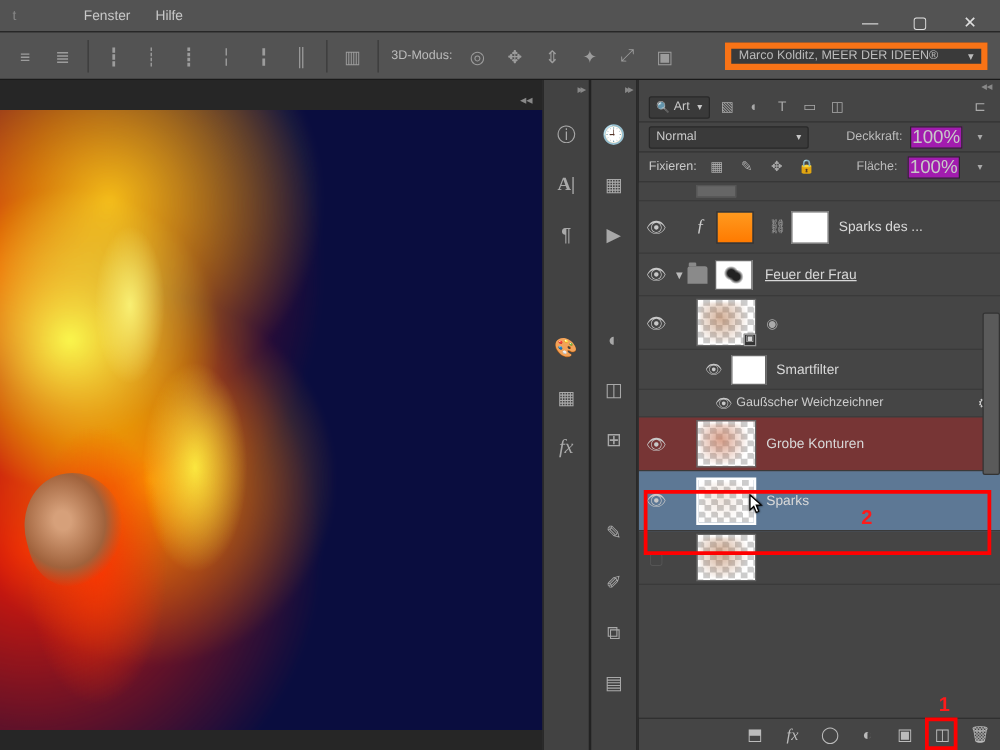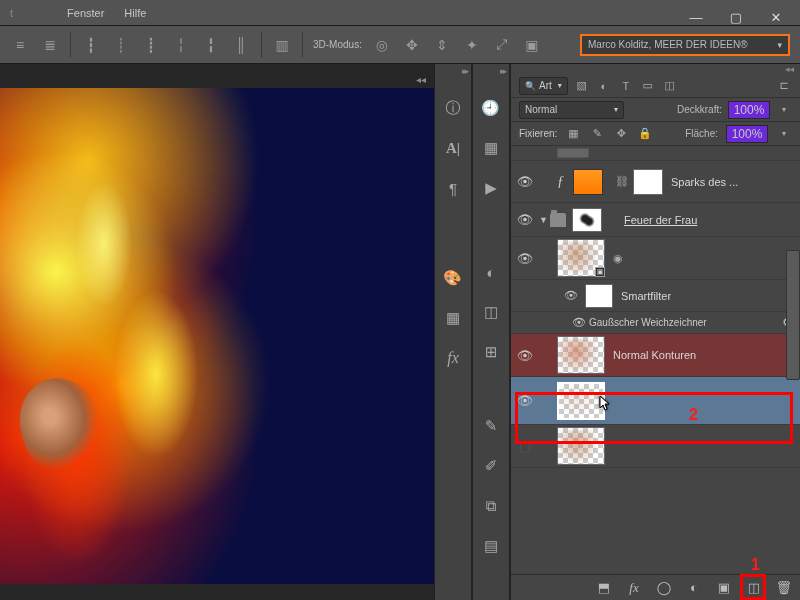--- a/index.html
+++ b/index.html
@@ -10,21 +10,21 @@
   .winbtn { width: 18px; height: 14px; display: inline-flex; align-items: center; justify-content: center; font-size: 13px; color: #ddd; cursor: pointer; }
 
   
   .menubar { height: 26px; background: #535353; display: flex; align-items: center; padding-left: 10px; font-size: 11px; border-bottom: 1px solid #1a1a1a; }
   .menubar span { margin-right: 20px; cursor: pointer; }
 
   
   .optionsbar { height: 38px; background: #535353; border-bottom: 1px solid #1a1a1a; display: flex; align-items: center; padding: 0 10px; gap: 10px; font-size: 11px; }
   .iconbtn { width: 20px; height: 20px; display: inline-flex; align-items: center; justify-content: center; color: #9c9c9c; font-size: 14px; cursor: pointer; }
   .vsep { width: 1px; height: 26px; background: #3a3a3a; }
-  .userdd { margin-left: auto; height: 22px; width: 210px; background: #3a3a3a; border: 2px solid #f97316; display: flex; align-items: center; padding: 0 6px; font-size: 10px; color: #bbb; }
+  .userdd { margin-left: auto; height: 22px; width: 210px; background: #3a3a3a; border: 5px solid #f97316; display: flex; align-items: center; padding: 0 6px; font-size: 10px; color: #bbb; }
   .userdd .arw { margin-left: auto; font-size: 9px; }
 
   
   .main { display: flex; height: 536px; }
 
   
   .canvaswrap { flex: 1; background: #262626; padding: 10px 0 0 0; position: relative; }
   .doc-tabstrip { height: 14px; width: 100%; display:flex; justify-content:flex-end; padding-right:8px; color:#888; font-size:10px;}
   .canvas { position: absolute; top: 24px; left: 0; width: 440px; height: 496px; background:#0a0d3f;
     overflow:hidden;}
@@ -58,21 +58,21 @@
   .panel-tab { height: 20px; background: #383838; display:flex; align-items:center; }
   .panel-tab .tab { background:#454545; height:20px; padding:0 10px; display:flex; align-items:center; font-size:10px; border-right:1px solid #222;}
   .panel-tab .menu { margin-left:auto; padding:0 6px; font-size:10px; cursor:pointer; color:#aaa;}
   .panel-filter { height: 24px; display:flex; align-items:center; padding: 0 8px; gap:6px; border-bottom:1px solid #333;}
   .dd { background:#3a3a3a; border:1px solid #282828; height:18px; padding:0 5px; display:flex; align-items:center; font-size:10px; border-radius:2px;}
   .dd .arw{margin-left:6px; font-size:8px;}
   .fi { width:16px; height:16px; color:#aaa; display:flex; align-items:center; justify-content:center; font-size:11px; cursor:pointer;}
 
   .panel-blend { height: 24px; display:flex; align-items:center; padding: 0 8px; gap:6px; border-bottom:1px solid #333;}
   .lbl { font-size:10px; color:#bbb; }
-  .val { background:#6d28d9; border:1px solid #282828; height:18px; width:42px; display:flex; align-items:center; justify-content:center; font-size:12px;}
+  .val { background:#a21caf; border:1px solid #282828; height:18px; width:42px; display:flex; align-items:center; justify-content:center; font-size:15px;}
 
   .panel-lock { height: 24px; display:flex; align-items:center; padding: 0 8px; gap:8px; border-bottom:1px solid #333; font-size:10px;}
 
   
   .layerlist { flex:1; overflow:hidden; position:relative; background:#454545;}
   .layer-row { display:flex; align-items:center; min-height: 42px; padding: 2px 6px 2px 0; border-bottom: 1px solid #3a3a3a; font-size: 11px; color:#d8d8d8; position:relative;}
   .layer-row.small{ min-height:30px;}
   .eye { width: 28px; text-align:center; color:#c8c8c8; font-size:13px; cursor:pointer; flex:none;}
   .indent1 { width: 18px; flex:none;}
   .thumb { width: 38px; height: 32px; border:1px solid #666; margin-right:8px; flex:none; position:relative; background:#777;}
@@ -204,21 +204,21 @@
       </div>
       <span class="fi">▧</span>
       <span class="fi">◐</span>
       <span class="fi">T</span>
       <span class="fi">▭</span>
       <span class="fi">◫</span>
       <span style="margin-left:auto" class="fi">⊏</span>
     </div>
 
     <div class="panel-blend">
-      <div class="dd" style="width:105px">
+      <div class="dd" style="width:128px">
         <span>Normal</span>
           <span class="arw" style="margin-left:auto">▾</span>
       </div>
       <span class="lbl" style="margin-left:auto">Deckkraft:</span>
       <div class="val">100%</div>
       <span class="fi" style="font-size:8px">▾</span>
     </div>
 
     <div class="panel-lock">
       <span>Fixieren:</span>
@@ -249,21 +249,21 @@
         <span class="layer-name">Sparks des ...</span>
       </div>
 
       <div class="layer-row small" style="min-height:34px">
         <span class="eye">👁</span>
         <span class="folder-arw">▼</span>
         <div class="folder-ic"></div>
         <div class="thumb white" style="width:30px;height:24px;position:relative">
           <span style="position:absolute;inset:4px;background:radial-gradient(circle at 40% 40%, #222 20%, transparent 40%), radial-gradient(circle at 60% 60%, #222 20%, transparent 40%)"></span>
         </div>
-        <span class="layer-name underline" style="margin-left:14px">Feuer der Frau</span>
+        <span class="layer-name underline" style="margin-left:2px">Feuer der Frau</span>
       </div>
 
       <div class="layer-row">
         <span class="eye">👁</span>
         <span class="indent1"></span>
         <div class="thumb checker big">
             <div class="flameblur"></div>
             <span style="position:absolute;right:-1px;bottom:-1px;width:10px;height:10px;background:#333;border:1px solid #999;font-size:7px;line-height:8px;text-align:center">▣</span>
           </div>
         <span style="margin-right:6px;color:#aaa">◉</span>
@@ -282,29 +282,30 @@
         <span>Gaußscher Weichzeichner</span>
         <span class="sfset">⚙</span>
       </div>
 
       <div class="layer-row row-red">
         <span class="eye">👁</span>
         <span class="indent1"></span>
         <div class="thumb checker big">
             <div class="flameblur" style="background:radial-gradient(circle at 40% 40%, rgba(200,120,90,0.7), transparent 70%)"></div>
           </div>
-        <span class="layer-name">Normal Konturen</span>
+        <span class="layer-name">Grobe Konturen</span>
       </div>
 
       <div class="layer-row row-sel" style="min-height:48px">
         <span class="eye">👁</span>
         <span class="indent1"></span>
         <div class="thumb checker big" style="border:2px solid #fff">
             <div class="flameblur" style="opacity:0.3"></div>
           </div>
+        <span class="layer-name">Sparks</span>
 
         <div class="cursor" style="left:88px; top:18px">
           <svg viewBox="0 0 14 18">
               <path d="M1 1 L1 13 L4 10 L6 15 L8 14 L6 9 L10 9 Z" fill="#fff" stroke="#000"></path>
             </svg>
         </div>
       </div>
 
       <div class="layer-row">
         <span class="eye" style="color:#555">▢</span>

